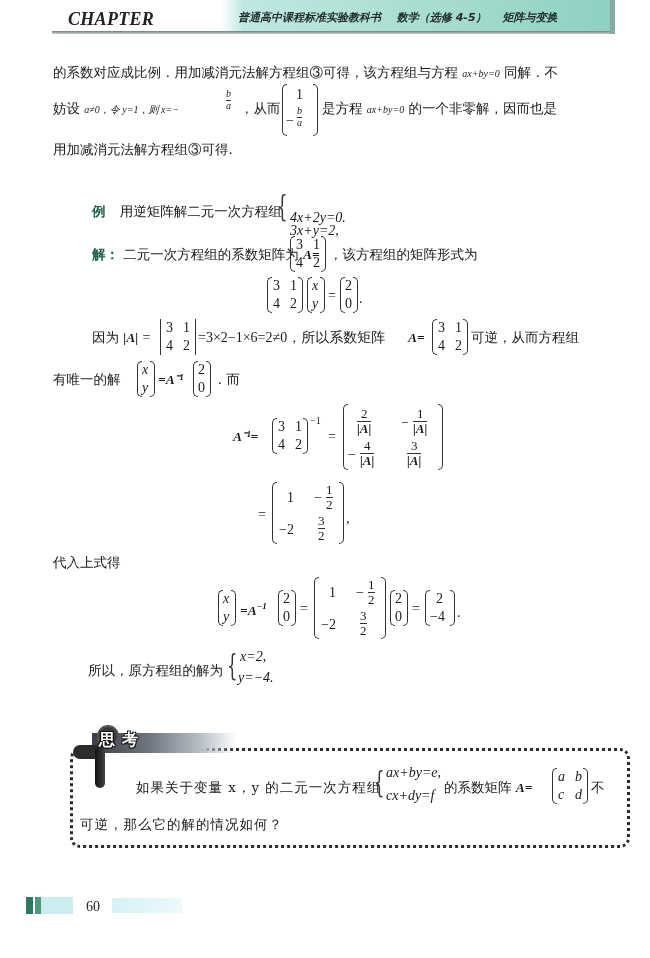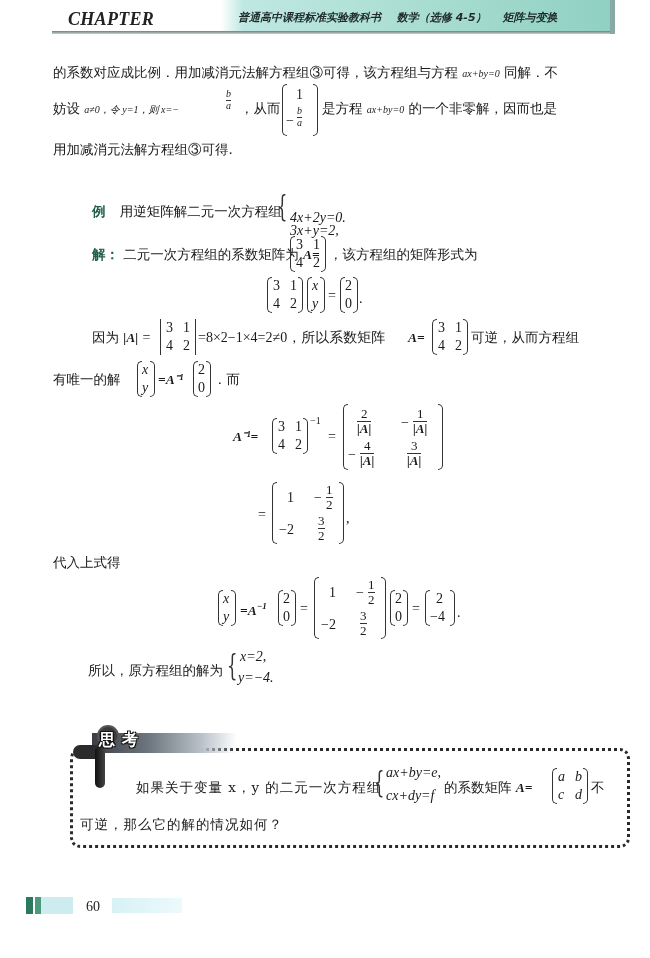--- a/index.html
+++ b/index.html
@@ -151,21 +151,21 @@
   <span class="num">=</span>
 </div>
 <div class="mat" style="left:160px; top:319px; width:36px; height:36px;">
   <span class="bar" style="left:0;"></span>
     <span class="bar" style="right:0;"></span>
   <span class="mcell" style="left:6px; top:2px;">3</span>
   <span class="mcell" style="left:23px; top:2px;">1</span>
   <span class="mcell" style="left:6px; top:20px;">4</span>
   <span class="mcell" style="left:23px; top:20px;">2</span>
 </div>
-<div class="line num" style="left:198px; top:331px;">=8×2−1×4=2≠0，所以系数矩阵</div>
+<div class="line num" style="left:198px; top:331px;">=3×2−1×6=2≠0，所以系数矩阵</div>
 <div class="line bold" style="left:408px; top:331px;">A=</div>
 <div class="mat" style="left:432px; top:319px; width:36px; height:36px;">
   <span class="paren l"></span>
     <span class="paren r"></span>
   <span class="mcell" style="left:6px; top:2px;">3</span>
   <span class="mcell" style="left:23px; top:2px;">1</span>
   <span class="mcell" style="left:6px; top:20px;">4</span>
   <span class="mcell" style="left:23px; top:20px;">2</span>
 </div>
 <div class="line" style="left:471px; top:331px;">可逆，从而方程组</div>

